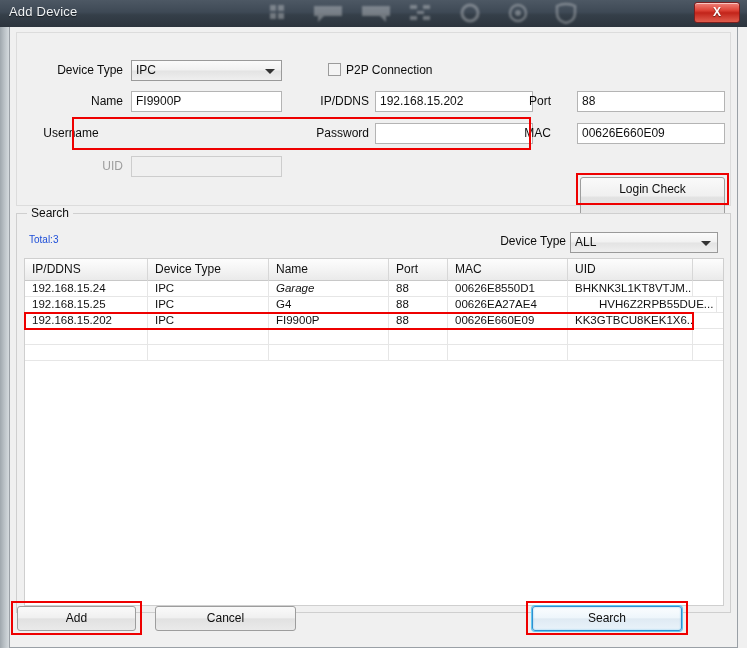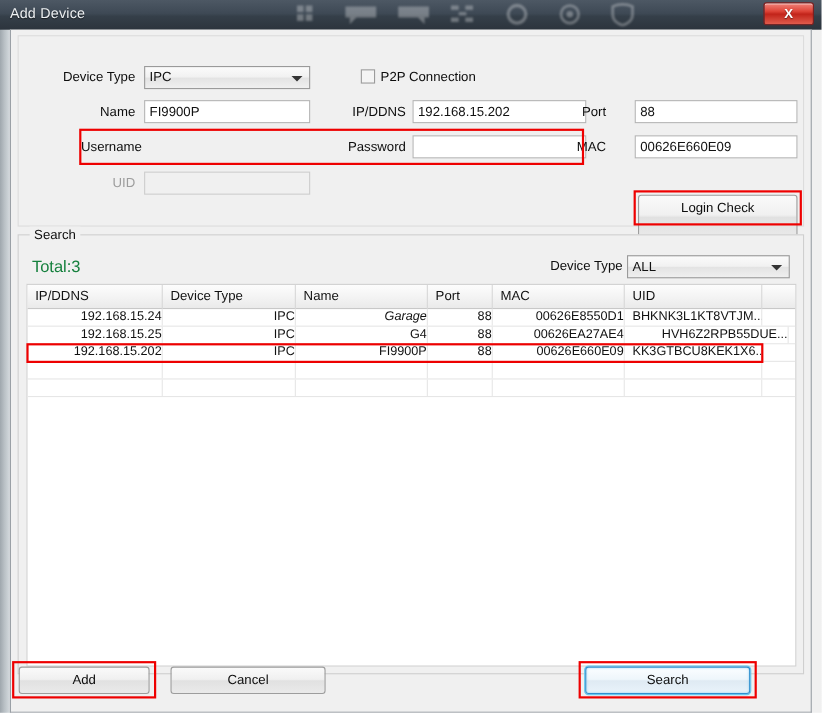--- a/index.html
+++ b/index.html
@@ -108,21 +108,21 @@
   #search-group {
     position: absolute; left: 6px; top: 186px; width: 715px; height: 400px;
     background: #f0f0f0;
     border: 1px solid #cfcfcf;
   }
   #search-legend {
     position: absolute; left: 10px; top: -8px;
     background: #f0f0f0; padding: 0 4px;
     font-size: 12px; color: #0d0d0d;
   }
-  #total-label { position: absolute; left: 12px; top: 20px; font-size: 15px; color: #15803d; }
+  #total-label { position: absolute; left: 12px; top: 20px; font-size: 10px; color: #1d4ed8; }
   #devtype2-label { position: absolute; right: 164px; top: 20px; font-size: 12px; color: #0d0d0d; }
   #devtype2-combo { right: 12px; top: 18px; width: 148px; }
 
   
   #table {
     position: absolute; left: 7px; top: 44px; width: 700px; height: 348px;
     background: #ffffff;
     border: 1px solid #cfcfcf;
     overflow: hidden;
   }
@@ -132,21 +132,21 @@
     border-bottom: 1px solid #c8c8c8;
   }
   #thead .th {
     position: absolute; top: 0; height: 22px;
     font-size: 12px; color: #111; line-height: 21px;
     padding-left: 7px;
     border-right: 1px solid #d7d7d7;
     white-space: nowrap; overflow: hidden;
     cursor: pointer;
   }
-  .trow { position: relative; height: 16px; width: 100%; border-bottom: 1px solid #e6e6e6; text-align: right; }
+  .trow { position: relative; height: 16px; width: 100%; border-bottom: 1px solid #e6e6e6; }
   .trow .td {
     position: absolute; top: 0; height: 15px;
     font-size: 11.5px; color: #111; line-height: 15px;
     padding-left: 7px;
     border-right: 1px solid #e6e6e6;
     white-space: nowrap; overflow: hidden;
   }
 
   
   #btn-add    { left: 17px;  top: 606px; width: 119px; height: 25px; }
@@ -223,21 +223,21 @@
 
     <span class="lbl" style="left:30px; top:61px; width:76px;">Name</span>
     <div class="tbox" style="left:114px; top:58px; width:151px;">FI9900P</div>
 
     <span class="lbl" style="left:222px; top:61px; width:130px;">IP/DDNS</span>
     <div class="tbox" style="left:358px; top:58px; width:158px;">192.168.15.202</div>
 
     <span class="lbl" style="left:468px; top:61px; width:66px;">Port</span>
     <div class="tbox" style="left:560px; top:58px; width:148px;">88</div>
 
-    <span class="lbl" style="left:36px; top:93px; width:76px; text-align:right;">Username</span>
+    <span class="lbl" style="left:16px; top:93px; width:76px; text-align:center;">Username</span>
 
     <span class="lbl" style="left:222px; top:93px; width:130px;">Password</span>
     <div class="tbox" style="left:358px; top:90px; width:158px;"></div>
 
     <span class="lbl" style="left:468px; top:93px; width:66px;">MAC</span>
     <div class="tbox" style="left:560px; top:90px; width:148px;">00626E660E09</div>
 
     <span class="lbl dim" style="left:30px; top:126px; width:76px;">UID</span>
     <div class="tbox disabled" style="left:114px; top:123px; width:151px;"></div>
 

